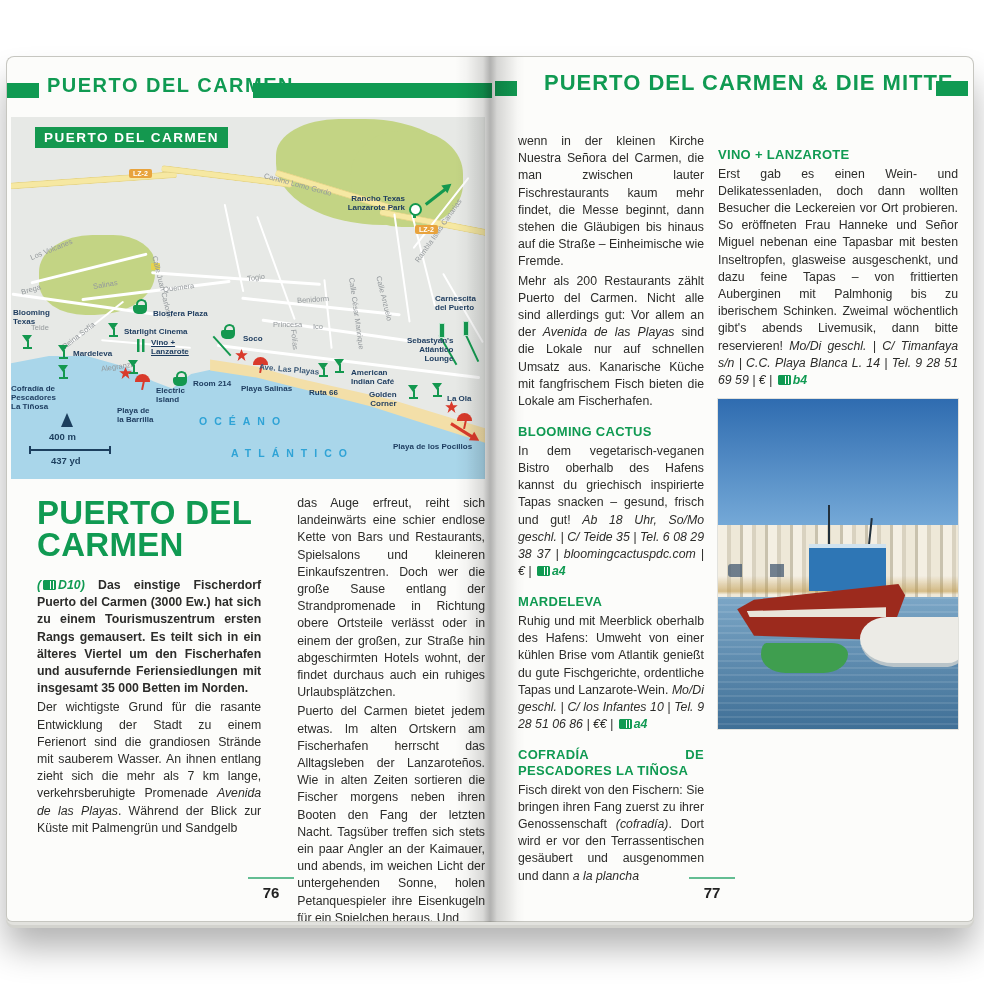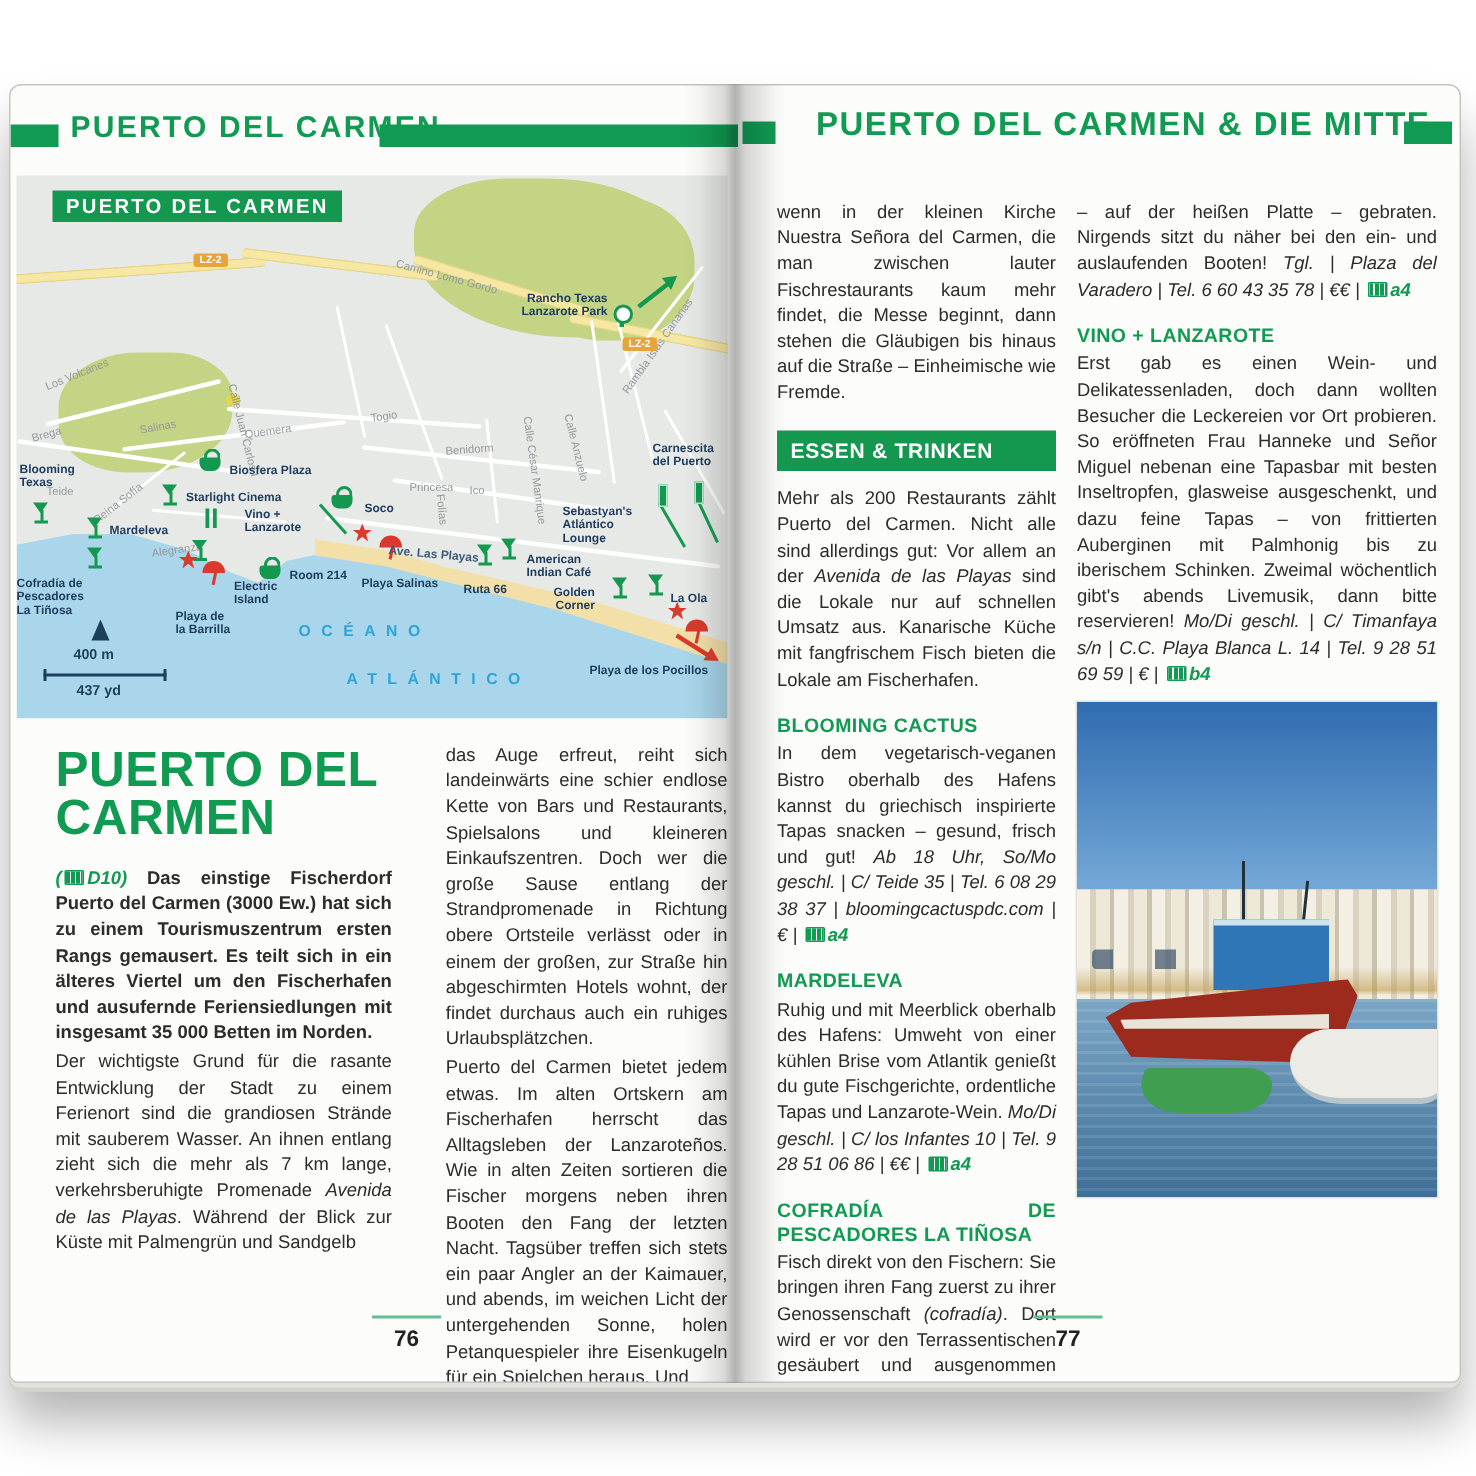--- a/index.html
+++ b/index.html
@@ -199,21 +199,21 @@
       <span class="poi" style="left:106px;top:270px;margin-left:39px;">Electric
 Island</span>
 
       <span class="icon-bar" style="left:96px;top:206px;"></span>
       <span class="poi" style="left:113px;top:211px;">Starlight Cinema</span>
 
       <span class="icon-basket" style="left:122px;top:188px;"></span>
       <span class="poi" style="left:142px;top:193px;">Biosfera Plaza</span>
 
       <span class="icon-food" style="left:124px;top:222px;"></span>
-      <span class="poi" style="left:152px;top:222px;">Vino +
+      <span class="poi" style="left:140px;top:222px;text-decoration:underline;">Vino +
 Lanzarote</span>
 
       <div class="leader" style="left:198px;top:228px;width:26px;transform:rotate(48deg);"></div>
       <span class="icon-basket" style="left:210px;top:213px;"></span>
       <span class="poi" style="left:232px;top:218px;">Soco</span>
 
       <span class="icon-basket" style="left:162px;top:260px;"></span>
       <span class="poi" style="left:182px;top:263px;">Room 214</span>
 
       <span class="icon-sun" style="left:224px;top:232px;"></span>
@@ -235,21 +235,21 @@
 
       <span class="icon-bar" style="left:396px;top:268px;"></span>
       <span class="poi" style="left:358px;top:274px;text-align:right;">Golden
 Corner</span>
 
       <span class="icon-bar" style="left:420px;top:266px;"></span>
       <span class="poi" style="left:436px;top:278px;">La Ola</span>
 
       <div class="leader" style="left:420px;top:232px;width:34px;transform:rotate(60deg);"></div>
       <span class="icon-flag" style="left:428px;top:206px;"></span>
-      <span class="poi" style="left:364px;top:220px;">Sebastyan's
+      <span class="poi" style="left:396px;top:220px;text-align:right;">Sebastyan's
 Atlántico
 Lounge</span>
 
       <div class="leader" style="left:446px;top:230px;width:30px;transform:rotate(65deg);"></div>
       <span class="icon-flag" style="left:452px;top:204px;"></span>
       <span class="poi" style="left:424px;top:178px;">Carnescita
 del Puerto</span>
 
       <span class="icon-sun" style="left:434px;top:284px;"></span>
       <span class="icon-umb" style="left:446px;top:296px;"></span>
@@ -290,35 +290,33 @@
 
   <div class="page page-right">
     <div class="hbar" style="left:3px;top:24px;width:22px;"></div>
     <div class="rp-header">PUERTO DEL CARMEN &amp; DIE MITTE</div>
     <div class="hbar" style="right:5px;top:24px;width:32px;"></div>
 
     <div class="rp-body">
 
       <div class="col rp-c1">
         <p class="p">wenn in der kleinen Kirche Nuestra Señora del Carmen, die man zwischen lauter Fischrestaurants kaum mehr findet, die Messe beginnt, dann stehen die Gläubigen bis hinaus auf die Straße – Einheimische wie Fremde.</p>
-        <div class="banner">ESSEN &amp; TRINKEN</div>
         <p class="p"><span>Mehr als 200 Restaurants zählt Puerto del Carmen. Nicht alle sind allerdings gut: Vor allem an der </span><span class="ital">Avenida de las Playas</span><span> sind die Lokale nur auf schnellen Umsatz aus. Kanarische Küche mit fangfrischem Fisch bieten die Lokale am Fischerhafen.</span></p>
 
         <div class="entry-h">BLOOMING CACTUS</div>
         <p class="p"><span>In dem vegetarisch-veganen Bistro oberhalb des Hafens kannst du griechisch inspirierte Tapas snacken – gesund, frisch und gut! </span><span class="ital">Ab 18 Uhr, So/Mo geschl. | C/ Teide 35 | Tel. 6 08 29 38 37 | bloomingcactuspdc.com | € | </span><span class="gridref-icon"></span><span class="ref">a4</span></p>
 
         <div class="entry-h">MARDELEVA</div>
         <p class="p"><span>Ruhig und mit Meerblick oberhalb des Hafens: Umweht von einer kühlen Brise vom Atlantik genießt du gute Fischgerichte, ordentliche Tapas und Lanzarote-Wein. </span><span class="ital">Mo/Di geschl. | C/ los Infantes 10 | Tel. 9 28 51 06 86 | €€ | </span><span class="gridref-icon"></span><span class="ref">a4</span></p>
 
         <div class="entry-h">COFRADÍA DE PESCADORES LA TIÑOSA</div>
         <p class="p"><span>Fisch direkt von den Fischern: Sie bringen ihren Fang zuerst zu ihrer Genossenschaft </span><span class="ital">(cofradía)</span><span>. Dort wird er vor den Terrassentischen gesäubert und ausgenommen und dann </span><span class="ital">a la plancha</span></p>
       </div>
 
       <div class="col rp-c2">
-        <p class="p"><span>– auf der heißen Platte – gebraten. Nirgends sitzt du näher bei den ein- und auslaufenden Booten! </span><span class="ital">Tgl. | Plaza del Varadero | Tel. 6 60 43 35 78 | €€ | </span><span class="gridref-icon"></span><span class="ref">a4</span></p>
 
         <div class="entry-h">VINO + LANZAROTE</div>
         <p class="p"><span>Erst gab es einen Wein- und Delikatessenladen, doch dann wollten Besucher die Leckereien vor Ort probieren. So eröffneten Frau Hanneke und Señor Miguel nebenan eine Tapasbar mit besten Inseltropfen, glasweise ausgeschenkt, und dazu feine Tapas – von frittierten Auberginen mit Palmhonig bis zu iberischem Schinken. Zweimal wöchentlich gibt's abends Livemusik, dann bitte reservieren! </span><span class="ital">Mo/Di geschl. | C/ Timanfaya s/n | C.C. Playa Blanca L. 14 | Tel. 9 28 51 69 59 | € | </span><span class="gridref-icon"></span><span class="ref">b4</span></p>
 
         <div class="photo-wrap">
           <div class="photo">
             <div class="sky"></div>
             <div class="town"></div>
             <div class="water"></div>
             <div class="dinghies"></div>

